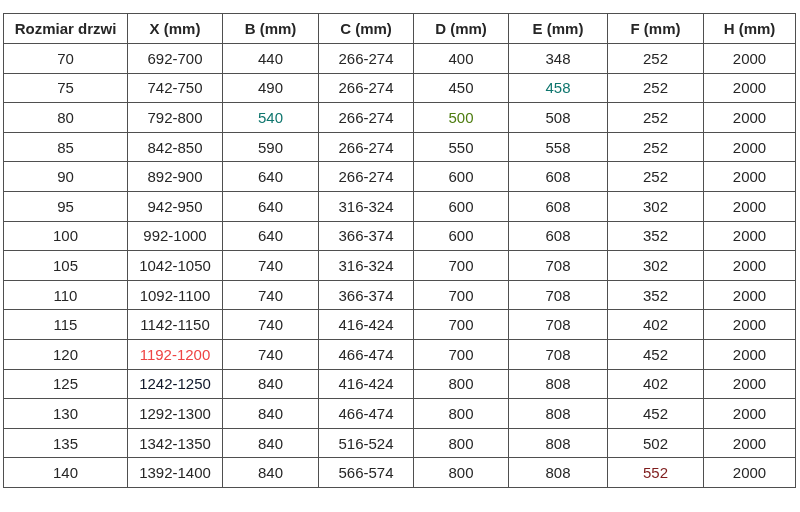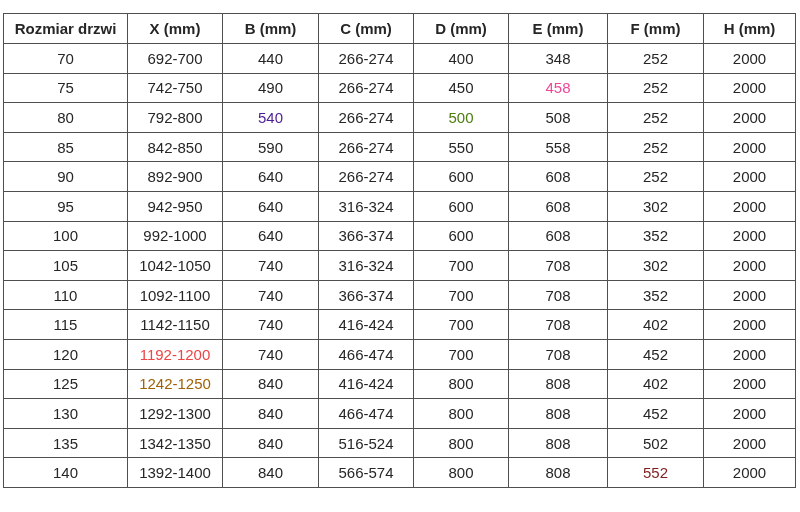--- a/index.html
+++ b/index.html
@@ -78,28 +78,28 @@
           <td style="border-color: rgb(79, 79, 79); color: rgb(38, 38, 38);">348</td>
           <td style="border-color: rgb(79, 79, 79); color: rgb(38, 38, 38);">252</td>
           <td style="border-color: rgb(79, 79, 79); color: rgb(38, 38, 38);">2000</td>
         </tr>
         <tr>
           <td style="border-color: rgb(79, 79, 79); color: rgb(38, 38, 38);">75</td>
           <td style="border-color: rgb(79, 79, 79); color: rgb(38, 38, 38);">742-750</td>
           <td style="border-color: rgb(79, 79, 79); color: rgb(38, 38, 38);">490</td>
           <td style="border-color: rgb(79, 79, 79); color: rgb(38, 38, 38);">266-274</td>
           <td style="border-color: rgb(79, 79, 79); color: rgb(38, 38, 38);">450</td>
-          <td style="border-color: rgb(79, 79, 79); color: #ec4899;">458</td>
+          <td style="border-color: rgb(79, 79, 79); color: #0f766e;">458</td>
           <td style="border-color: rgb(79, 79, 79); color: rgb(38, 38, 38);">252</td>
           <td style="border-color: rgb(79, 79, 79); color: rgb(38, 38, 38);">2000</td>
         </tr>
         <tr>
           <td style="border-color: rgb(79, 79, 79); color: rgb(38, 38, 38);">80</td>
           <td style="border-color: rgb(79, 79, 79); color: rgb(38, 38, 38);">792-800</td>
-          <td style="border-color: rgb(79, 79, 79); color: #4c1d95;">540</td>
+          <td style="border-color: rgb(79, 79, 79); color: #0f766e;">540</td>
           <td style="border-color: rgb(79, 79, 79); color: rgb(38, 38, 38);">266-274</td>
           <td style="border-color: rgb(79, 79, 79); color: #4d7c0f;">500</td>
           <td style="border-color: rgb(79, 79, 79); color: rgb(38, 38, 38);">508</td>
           <td style="border-color: rgb(79, 79, 79); color: rgb(38, 38, 38);">252</td>
           <td style="border-color: rgb(79, 79, 79); color: rgb(38, 38, 38);">2000</td>
         </tr>
         <tr>
           <td style="border-color: rgb(79, 79, 79); color: rgb(38, 38, 38);">85</td>
           <td style="border-color: rgb(79, 79, 79); color: rgb(38, 38, 38);">842-850</td>
           <td style="border-color: rgb(79, 79, 79); color: rgb(38, 38, 38);">590</td>
@@ -174,21 +174,21 @@
           <td style="border-color: rgb(79, 79, 79); color: #ef4444;">1192-1200</td>
           <td style="border-color: rgb(79, 79, 79); color: rgb(38, 38, 38);">740</td>
           <td style="border-color: rgb(79, 79, 79); color: rgb(38, 38, 38);">466-474</td>
           <td style="border-color: rgb(79, 79, 79); color: rgb(38, 38, 38);">700</td>
           <td style="border-color: rgb(79, 79, 79); color: rgb(38, 38, 38);">708</td>
           <td style="border-color: rgb(79, 79, 79); color: rgb(38, 38, 38);">452</td>
           <td style="border-color: rgb(79, 79, 79); color: rgb(38, 38, 38);">2000</td>
         </tr>
         <tr>
           <td style="border-color: rgb(79, 79, 79); color: rgb(38, 38, 38);">125</td>
-          <td style="border-color: rgb(79, 79, 79); color: #a16207;">1242-1250</td>
+          <td style="border-color: rgb(79, 79, 79); color: #0f172a;">1242-1250</td>
           <td style="border-color: rgb(79, 79, 79); color: rgb(38, 38, 38);">840</td>
           <td style="border-color: rgb(79, 79, 79); color: rgb(38, 38, 38);">416-424</td>
           <td style="border-color: rgb(79, 79, 79); color: rgb(38, 38, 38);">800</td>
           <td style="border-color: rgb(79, 79, 79); color: rgb(38, 38, 38);">808</td>
           <td style="border-color: rgb(79, 79, 79); color: rgb(38, 38, 38);">402</td>
           <td style="border-color: rgb(79, 79, 79); color: rgb(38, 38, 38);">2000</td>
         </tr>
         <tr>
           <td style="border-color: rgb(79, 79, 79); color: rgb(38, 38, 38);">130</td>
           <td style="border-color: rgb(79, 79, 79); color: rgb(38, 38, 38);">1292-1300</td>

